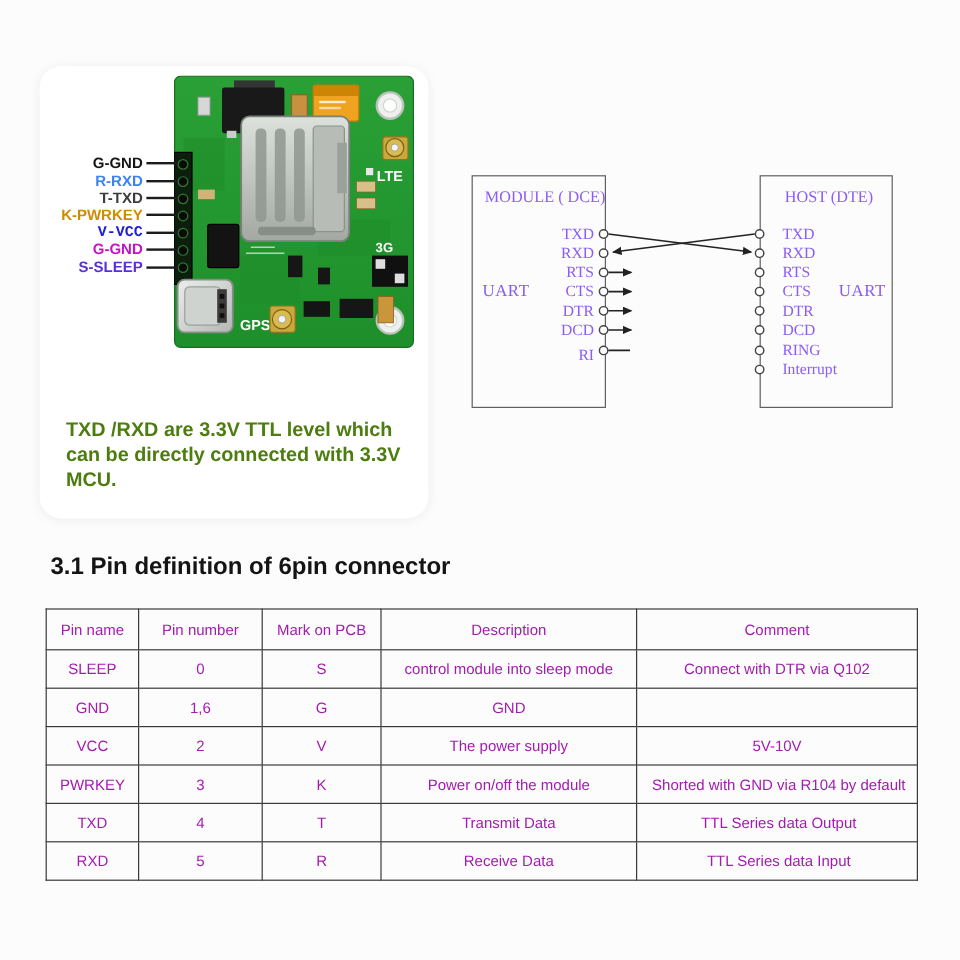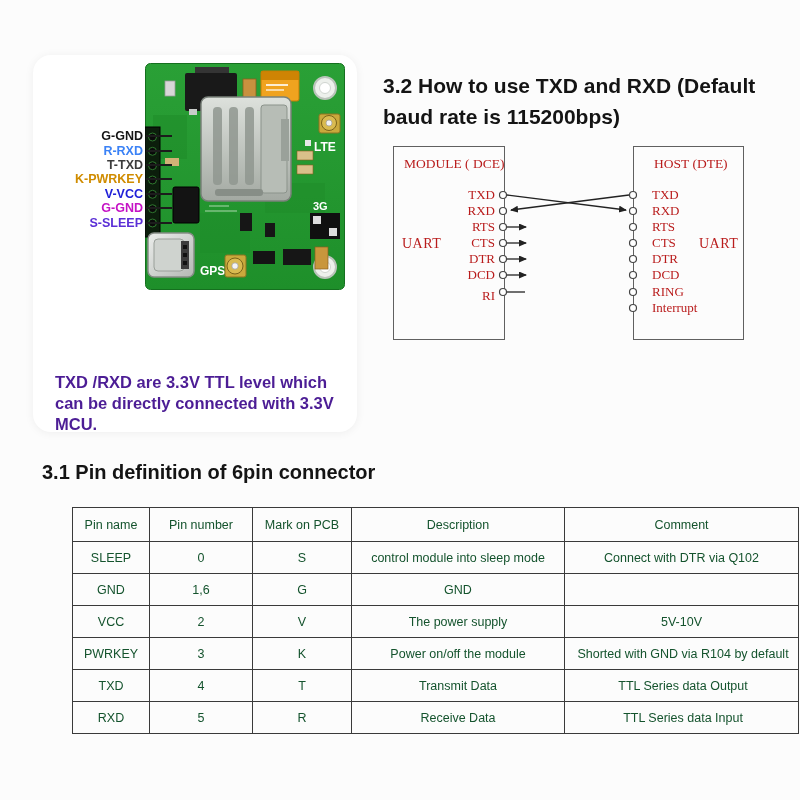--- a/index.html
+++ b/index.html
@@ -2,47 +2,47 @@
 <html><head>
 <meta charset="utf-8">
 <style>
   html,body{margin:0;padding:0;}
   body{width:800px;height:800px;background:#fcfcfc;font-family:"Liberation Sans",sans-serif;position:relative;overflow:hidden;}
   .page{position:absolute;inset:0;}
 
   
   .pcb-card{position:absolute;left:33px;top:55px;width:324px;height:377px;background:#ffffff;border-radius:18px;box-shadow:0 1px 10px rgba(0,0,0,.06);}
   .pcb-svg{position:absolute;left:112px;top:8px;}
-  .pin-labels{position:absolute;left:14px;top:74px;width:101px;height:101px;display:flex;flex-direction:column;margin-left:24px;}
+  .pin-labels{position:absolute;left:14px;top:74px;width:101px;height:101px;display:flex;flex-direction:column;}
   .pin-row{height:14.4px;display:flex;align-items:center;justify-content:flex-end;}
   .pin-text{font-size:12.5px;font-weight:bold;white-space:nowrap;letter-spacing:0;}
   .lead{width:26px;height:2px;background:#1c1c1c;margin-left:3px;flex:0 0 auto;}
   .note{position:absolute;left:22px;width:306px;font-size:16.5px;line-height:21px;font-weight:600;white-space:pre-line;}
   .note1{top:240px;}
   .note2{top:293px;}
 
   
   .h32{position:absolute;left:383px;top:70px;width:405px;margin:0;font-size:21px;line-height:31px;font-weight:bold;color:#141414;white-space:pre-line;}
-  .diagram{position:absolute;left:390px;top:140px;width:370px;height:212px;font-family:"Liberation Serif",serif;color:#b91c1c;}
+  .diagram{position:absolute;left:390px;top:140px;width:370px;height:212px;font-family:"Liberation Serif",serif;color:#8b5cf6;}
   .dbox{position:absolute;border:1.5px solid #606060;background:transparent;}
   .module-box{left:3px;top:6px;width:110px;height:192px;}
   .host-box{left:243px;top:6px;width:109px;height:192px;}
   .dtitle{position:absolute;font-size:13.5px;white-space:nowrap;}
   .module-title{left:14px;top:16px;}
   .host-title{left:264px;top:16px;}
   .uart-lab{position:absolute;font-size:14px;letter-spacing:.5px;}
   .module-uart{left:12px;top:96px;}
   .host-uart{left:309px;top:96px;}
   .mpin{position:absolute;left:55px;width:50px;text-align:right;font-size:13px;line-height:16px;white-space:nowrap;}
   .hpin{position:absolute;left:262px;width:80px;text-align:left;font-size:13px;line-height:16px;white-space:nowrap;}
   .dlines{position:absolute;left:0;top:0;pointer-events:none;}
 
   
   .h31{position:absolute;left:42px;top:461px;margin:0;font-size:20px;font-weight:bold;color:#141414;white-space:nowrap;}
-  .pin-table{position:absolute;left:38px;top:507px;width:726px;border-collapse:collapse;table-layout:fixed;font-size:12.5px;color:#14532d;margin-left:34px;}
+  .pin-table{position:absolute;left:38px;top:507px;width:726px;border-collapse:collapse;table-layout:fixed;font-size:12.5px;color:#a21caf;}
   .pin-table th,.pin-table td{border:1.5px solid #3a3a3a;text-align:center;font-weight:400;padding:2px 6px;overflow:hidden;white-space:nowrap;}
   .pin-table th{height:29px;}
   .pin-table td{height:27px;}
   .pin-table td.al{text-align:center;padding-left:9px;}
 </style>
 </head>
 <body>
 
 <div class="page">
 
@@ -170,40 +170,38 @@
         </div>
       <div class="pin-row">
           <span class="pin-text" style="color: rgb(60, 60, 60); text-align: center;">T-TXD</span>
           <span class="lead"></span>
         </div>
       <div class="pin-row">
           <span class="pin-text" style="color: rgb(208, 140, 0);">K-PWRKEY</span>
           <span class="lead"></span>
         </div>
       <div class="pin-row">
-          <span class="pin-text" style="color: rgb(32, 32, 216);">V-VCC</span>
+          <span class="pin-text" style="color: rgb(32, 32, 216); font-family: Liberation Mono, monospace;">V-VCC</span>
           <span class="lead"></span>
         </div>
       <div class="pin-row">
           <span class="pin-text" style="color: rgb(197, 19, 197);">G-GND</span>
           <span class="lead"></span>
         </div>
       <div class="pin-row">
           <span class="pin-text" style="color: rgb(91, 47, 214);">S-SLEEP</span>
           <span class="lead"></span>
         </div>
     </div>
 
-    <div class="note note2" style="color: #4c1d95; margin-top: 24px;">TXD /RXD are 3.3V TTL level which
+    <div class="note note2" style="color: #4d7c0f;">TXD /RXD are 3.3V TTL level which
 can be directly connected with 3.3V
 MCU.</div>
   </section>
 
-  <h2 class="h32">3.2 How to use TXD and RXD (Default
-baud rate is 115200bps)</h2>
 
   <div class="diagram">
     <div class="dbox module-box"></div>
     <div class="dbox host-box"></div>
 
     <div class="dtitle module-title">MODULE ( DCE)</div>
     <div class="dtitle host-title">HOST (DTE)</div>
 
     <div class="uart-lab module-uart">UART</div>
     <div class="uart-lab host-uart">UART</div>

